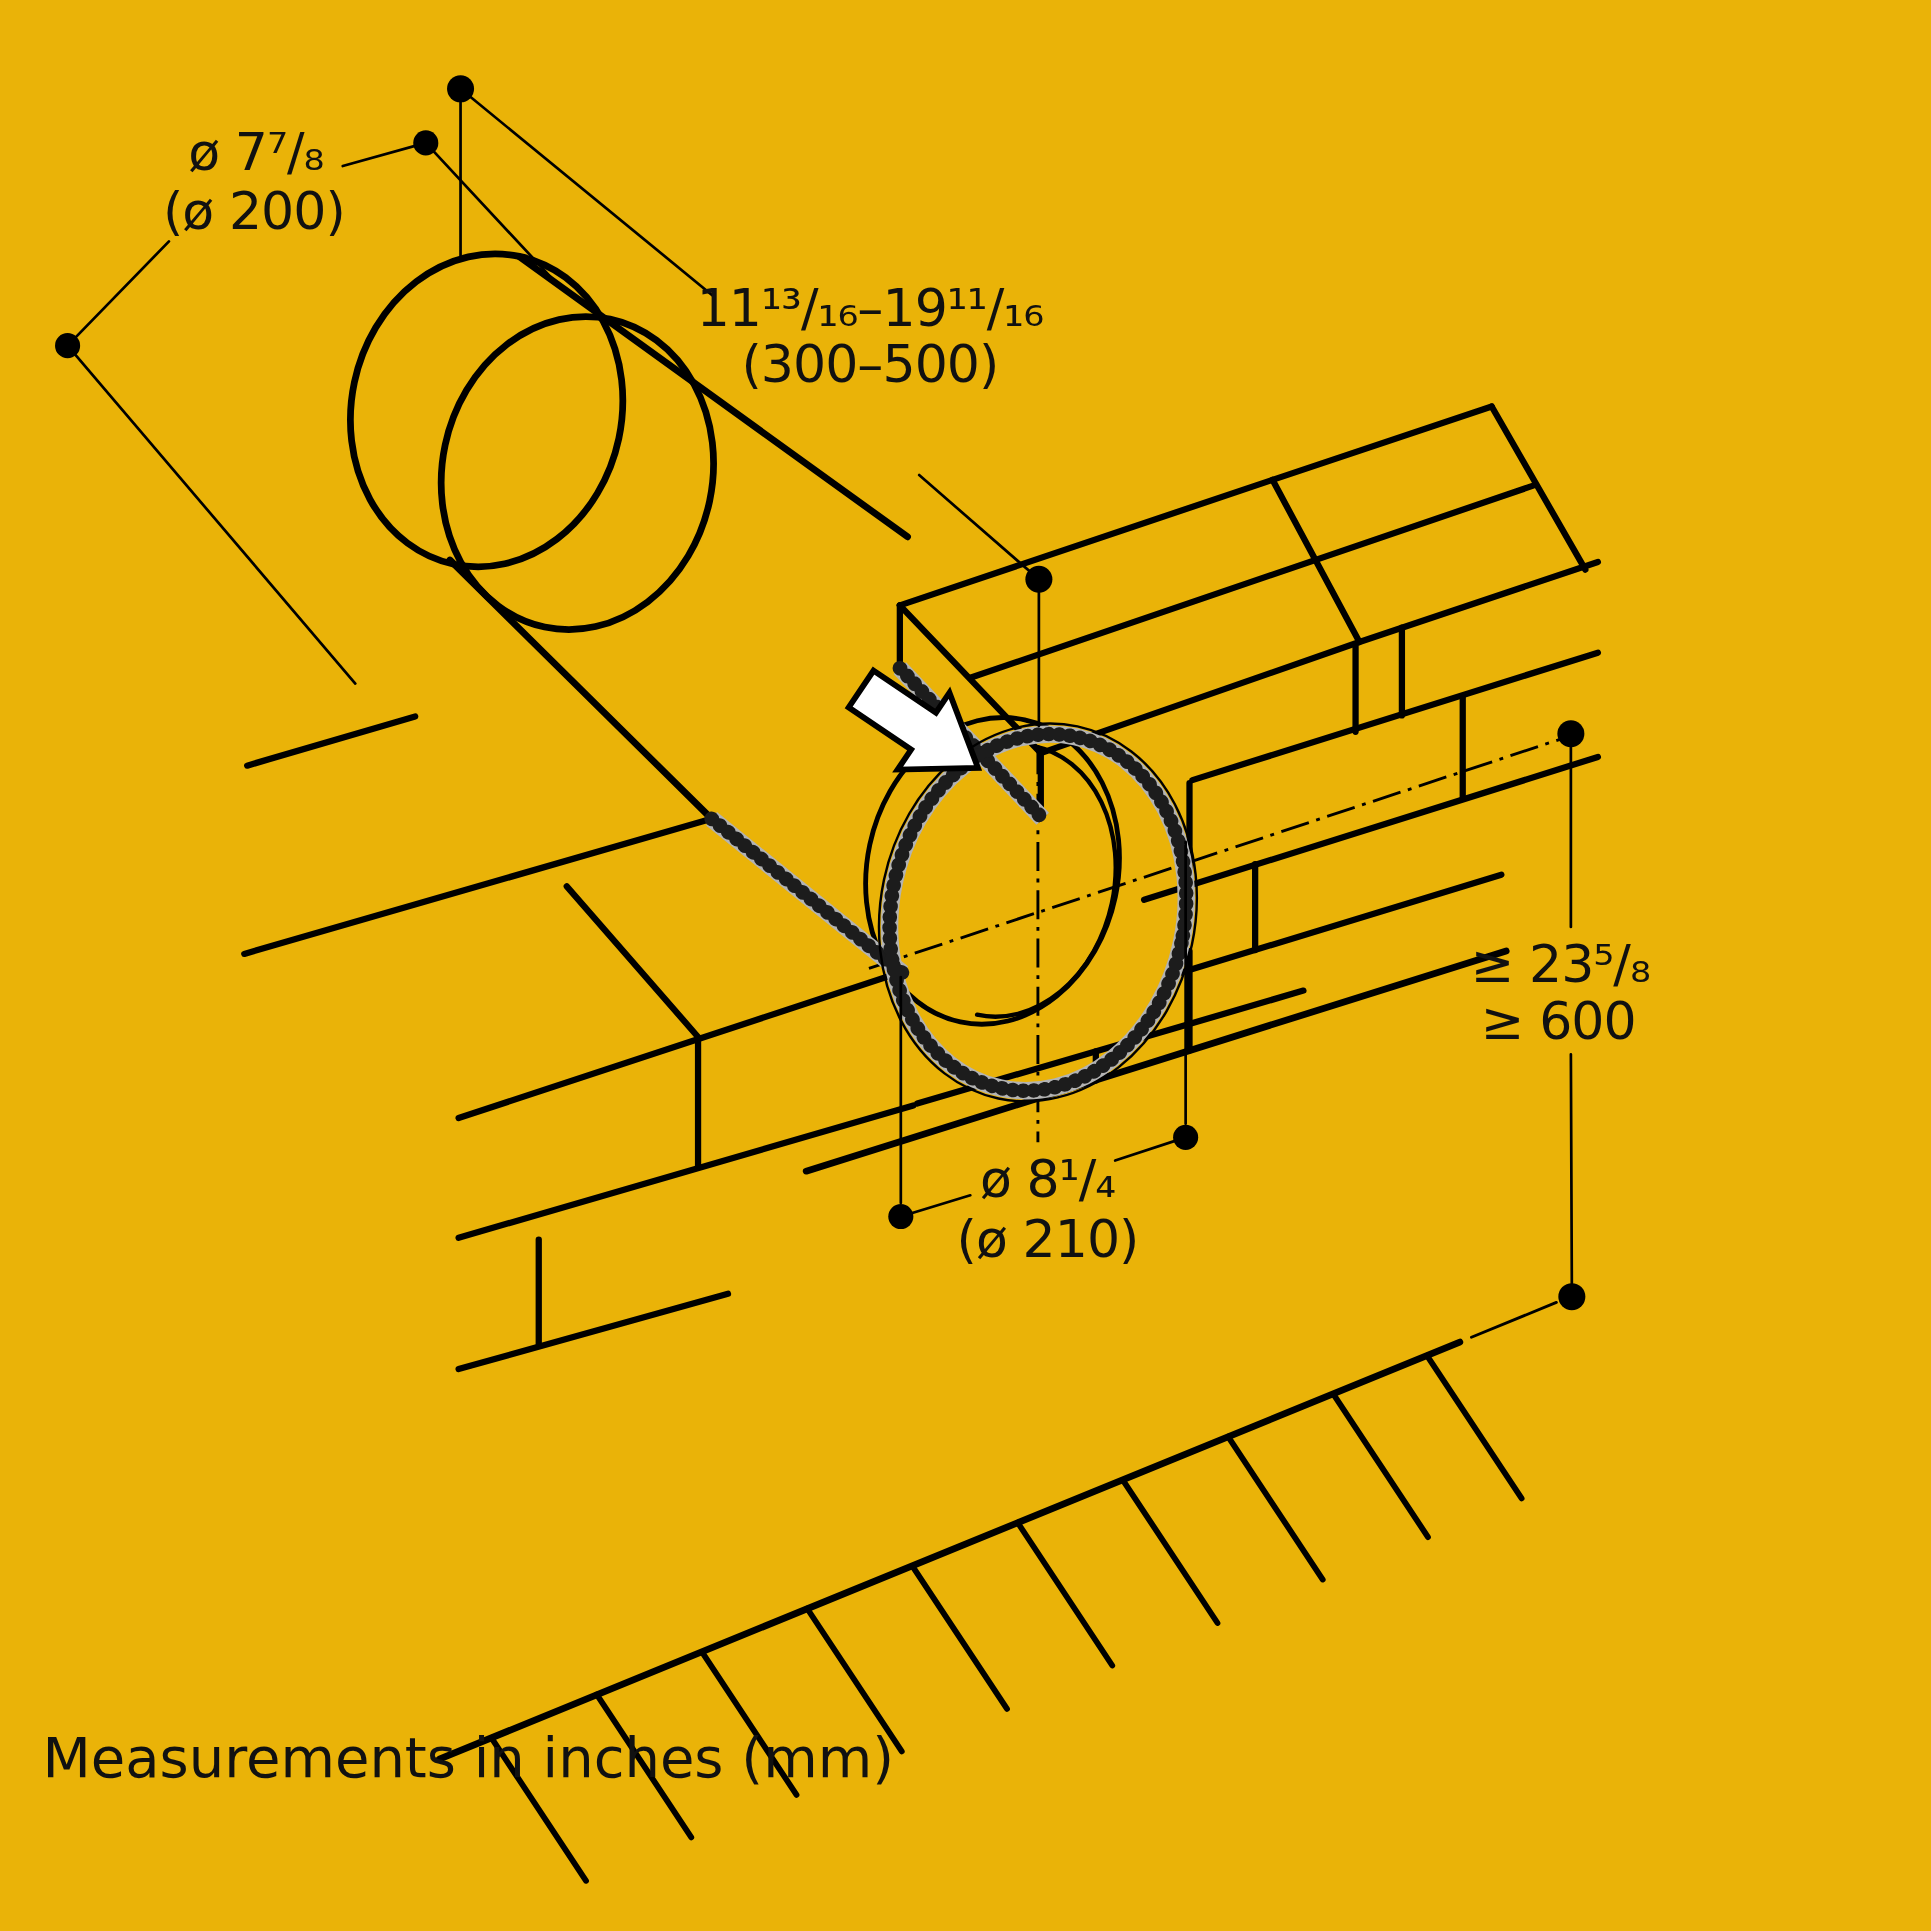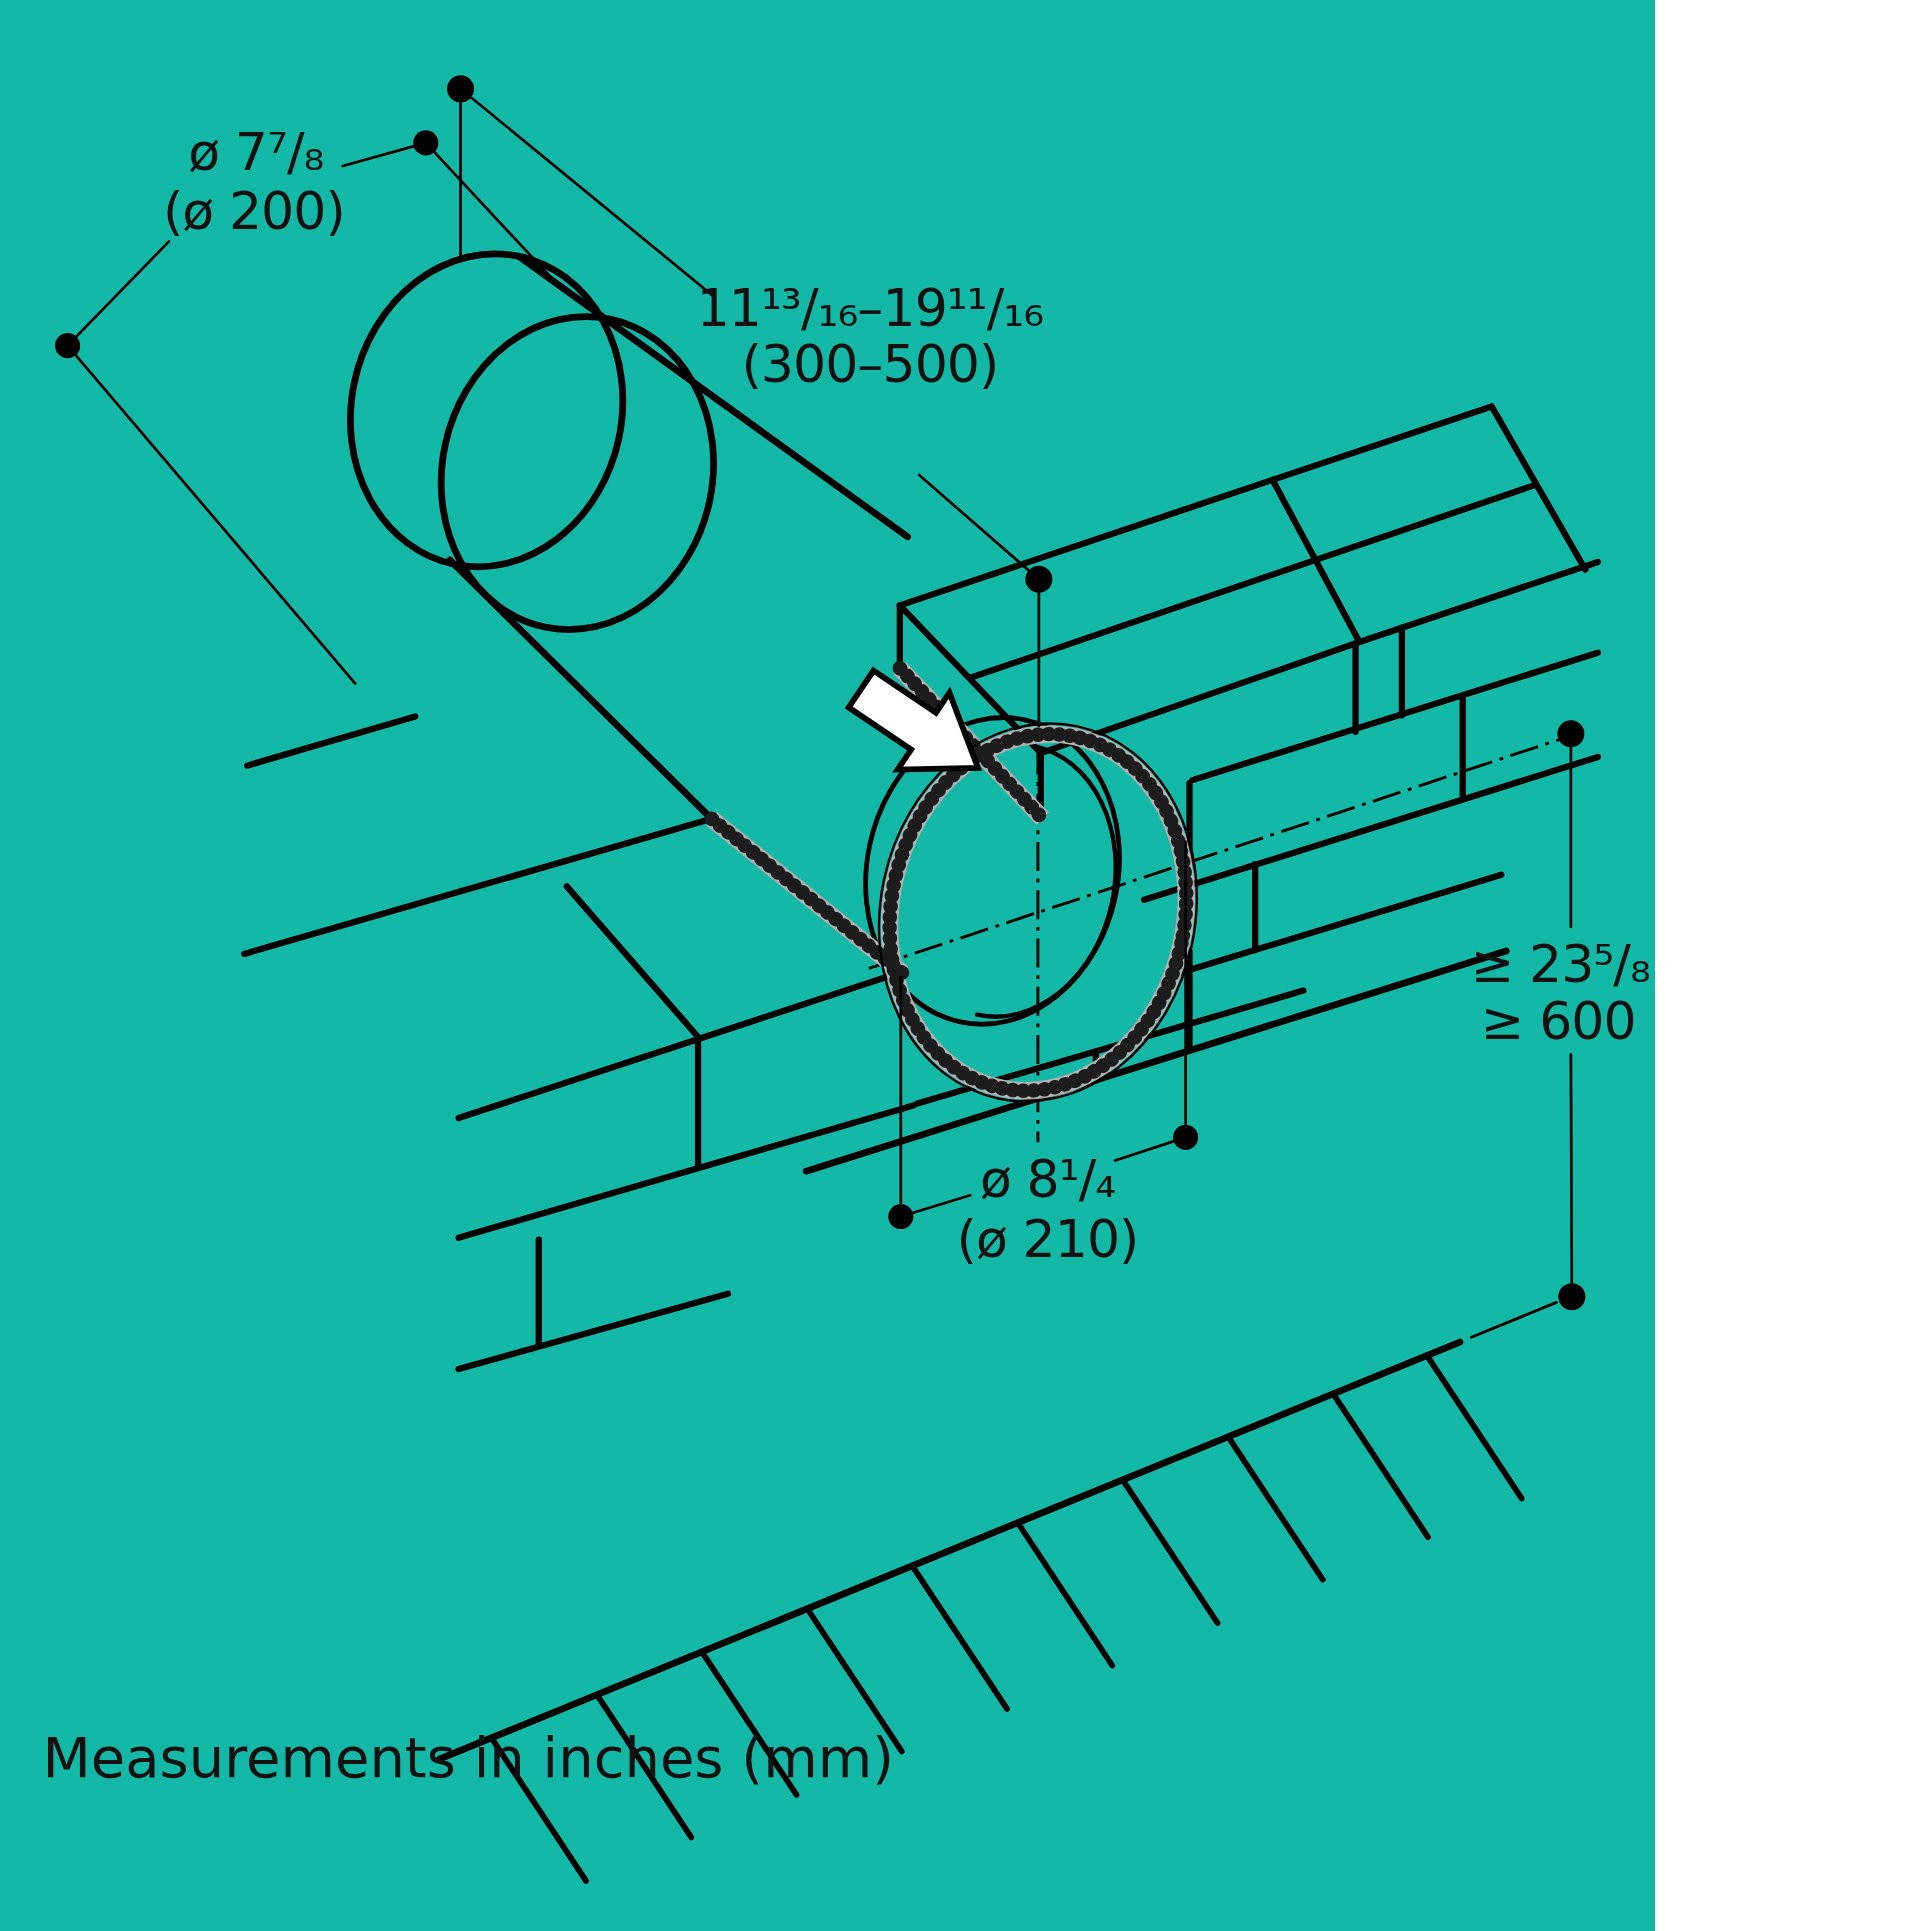--- a/index.html
+++ b/index.html
@@ -1,16 +1,16 @@
 <!DOCTYPE html>
 <html><head>
 <meta charset="utf-8">
 <style>
   html,body{margin:0;padding:0;background:#fff;}
-  .stage{width:1655px;height:1931px;position:relative;background:#14b8a6;overflow:hidden;}
+  .stage{width:1931px;height:1931px;position:relative;background:#eab308;overflow:hidden;}
   svg{display:block;}
   text{font-family:"DejaVu Sans","Liberation Sans",sans-serif;fill:#111;font-weight:500;}
   .dim-label{font-size:54px;letter-spacing:-1px;}
   .footer-label{font-size:58px;letter-spacing:0;}
 </style>
 </head>
 <body>
 
 <div class="stage">
 <svg width="1931" height="1931" viewBox="0 0 2000 2000">

